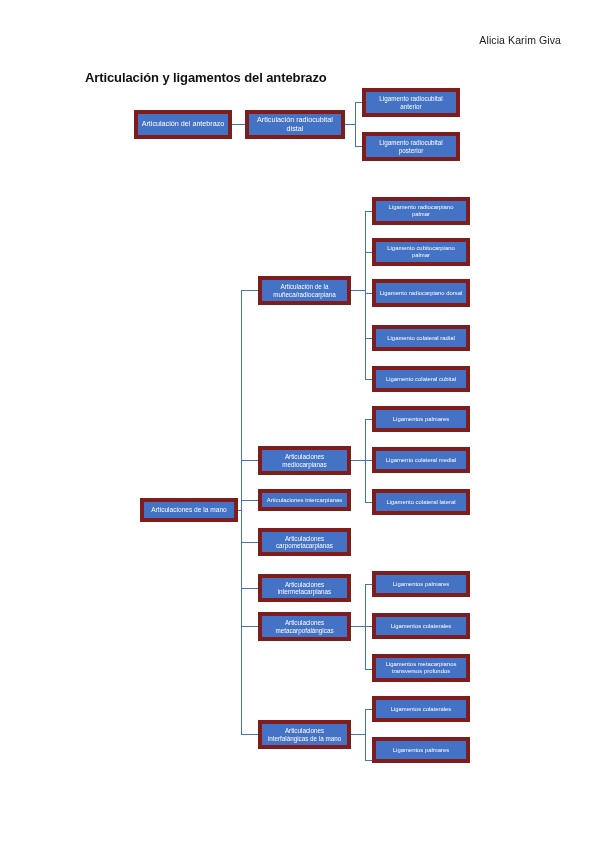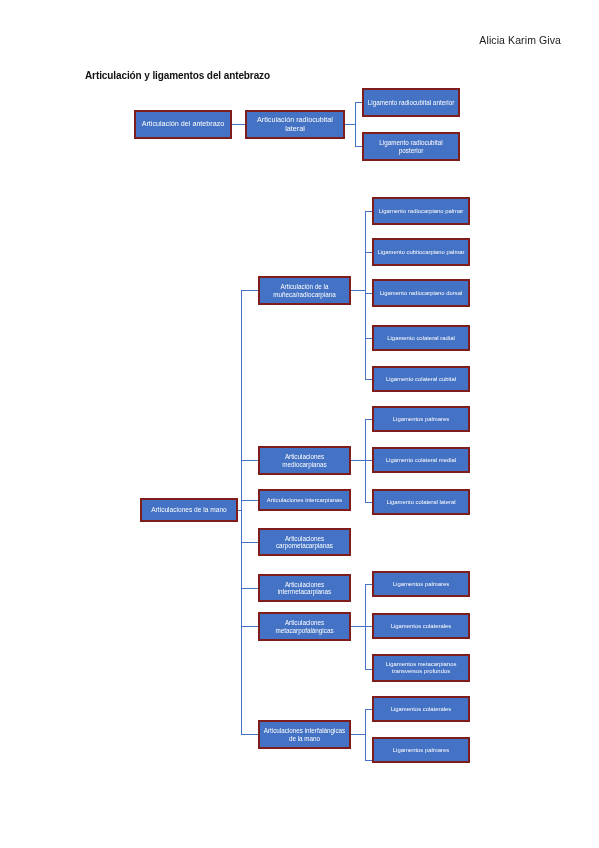--- a/index.html
+++ b/index.html
@@ -24,34 +24,34 @@
     right: 38px;
     top: 34px;
     font-size: 10.5px;
     color: #1a1a1a;
     letter-spacing: 0.1px;
     white-space: nowrap;
   }
   .section-title {
     position: absolute;
     left: 85px;
-    font-size: 10px;
+    font-size: 13px;
     font-weight: bold;
     color: #111111;
     letter-spacing: -0.1px;
     white-space: nowrap;
   }
   #title-forearm { top: 70px; }
   #title-hand { top: 180px; }
 
   .node {
     position: absolute;
     box-sizing: border-box;
     background: #4472C4;
-    border: 2px solid #7f1d1d;
+    border: 4px solid #7f1d1d;
     color: #ffffff;
     display: flex;
     align-items: center;
     justify-content: center;
     text-align: center;
     line-height: 1.18;
     padding: 1px 3px;
     overflow: hidden;
   }
   .node span { display: block; width: 100%; }
@@ -76,21 +76,21 @@
 
   <div class="section-title" id="title-forearm">Articulación y ligamentos del antebrazo</div>
 
   <div class="node big" style="left:134px; top:110px; width:98px; height:29px;">
     <span>Articulación del antebrazo</span>
   </div>
 
   <div class="conn h" style="left:232px; top:124px; width:13px;"></div>
 
   <div class="node big" style="left:245px; top:110px; width:100px; height:29px;">
-    <span>Articulación radiocubital lateral</span>
+    <span>Articulación radiocubital distal</span>
   </div>
 
   <div class="conn h" style="left:345px; top:124px; width:10px;"></div>
   <div class="conn v" style="left:355px; top:102px; height:45px;"></div>
   <div class="conn h" style="left:355px; top:102px; width:7px;"></div>
   <div class="conn h" style="left:355px; top:146px; width:7px;"></div>
 
   <div class="node lvl2" style="left:362px; top:88px; width:98px; height:29px;">
     <span>Ligamento radiocubital anterior</span>
   </div>

